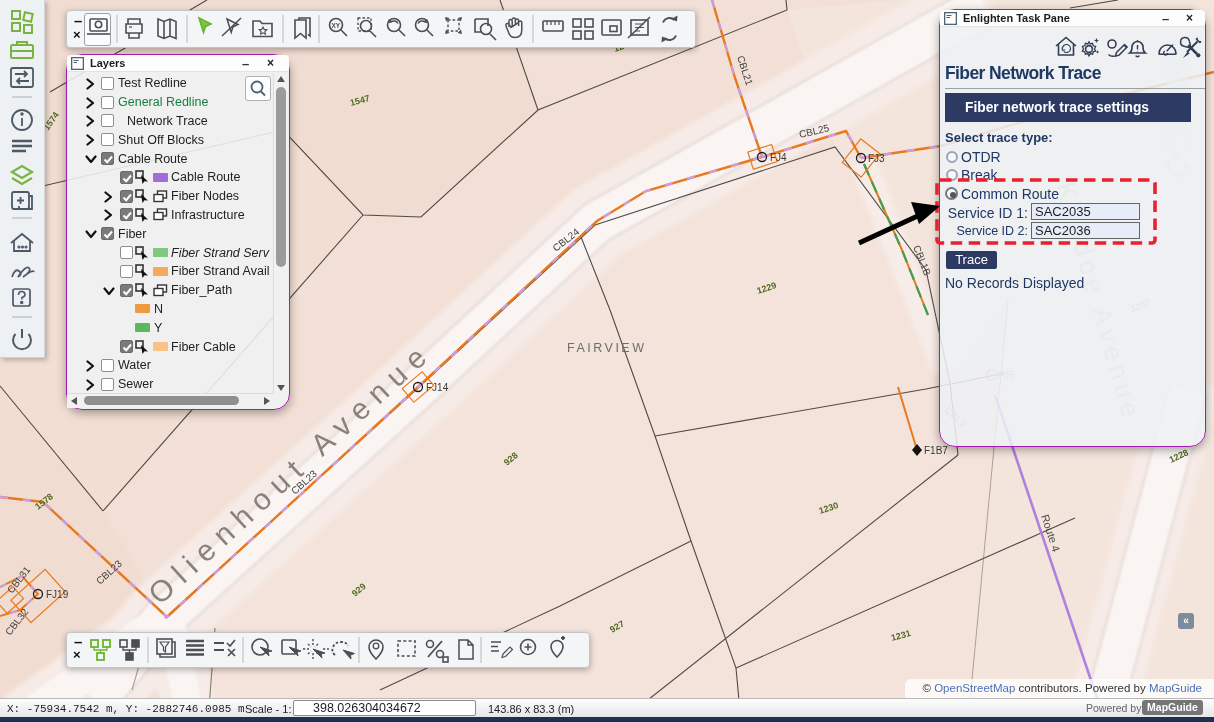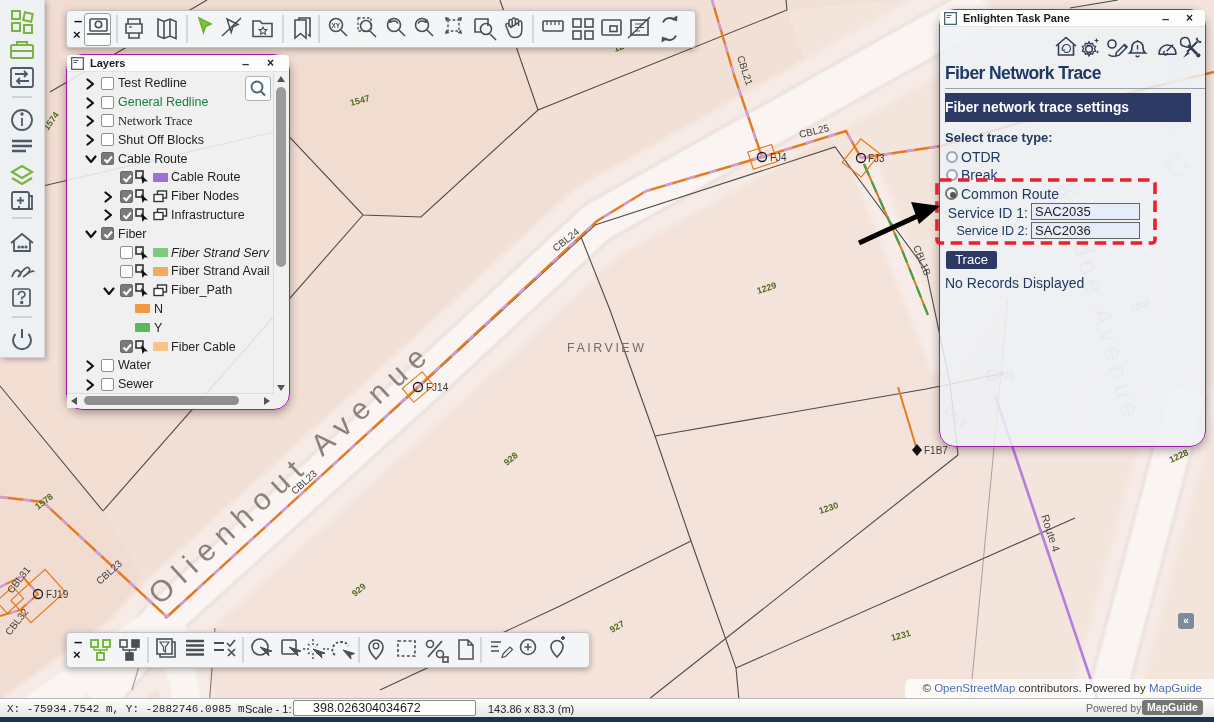--- a/index.html
+++ b/index.html
@@ -406,21 +406,21 @@
         <div style="position:absolute;left:51px;top:3.3px;font-size:12.5px;color:#222;white-space:nowrap;">Test Redline</div>
 <svg style="position:absolute;left:18px;top:23.6px;" width="10" height="12" viewBox="0 0 10 12">
           <path d="M2.5,1.5 L8,6 L2.5,10.5" fill="none" stroke="#111" stroke-width="2.2" stroke-linecap="round" stroke-linejoin="round"></path>
         </svg>
         <div style="position:absolute;left:34px;top:22.6px;width:13px;height:13px;background:#fff;border:1.5px solid #8e8e8e;border-radius:2px;"></div>
         <div style="position:absolute;left:51px;top:22.1px;font-size:12.5px;color:#15803d;white-space:nowrap;">General Redline</div>
 <svg style="position:absolute;left:18px;top:42.4px;" width="10" height="12" viewBox="0 0 10 12">
           <path d="M2.5,1.5 L8,6 L2.5,10.5" fill="none" stroke="#111" stroke-width="2.2" stroke-linecap="round" stroke-linejoin="round"></path>
         </svg>
         <div style="position:absolute;left:34px;top:41.4px;width:13px;height:13px;background:#fff;border:1.5px solid #8e8e8e;border-radius:2px;"></div>
-        <div style="position:absolute;left:51px;top:40.9px;font-size:12.5px;color:#222;white-space:nowrap;font-family:Liberation Serif, serif;">Network Trace</div>
+        <div style="position:absolute;left:60px;top:40.9px;font-size:12.5px;color:#222;white-space:nowrap;">Network Trace</div>
 <svg style="position:absolute;left:18px;top:61.2px;" width="10" height="12" viewBox="0 0 10 12">
           <path d="M2.5,1.5 L8,6 L2.5,10.5" fill="none" stroke="#111" stroke-width="2.2" stroke-linecap="round" stroke-linejoin="round"></path>
         </svg>
         <div style="position:absolute;left:34px;top:60.2px;width:13px;height:13px;background:#fff;border:1.5px solid #8e8e8e;border-radius:2px;"></div>
         <div style="position:absolute;left:51px;top:59.7px;font-size:12.5px;color:#222;white-space:nowrap;">Shut Off Blocks</div>
 <svg style="position:absolute;left:18px;top:81.0px;" width="12" height="10" viewBox="0 0 12 10">
           <path d="M1.5,2.5 L6,8 L10.5,2.5" fill="none" stroke="#111" stroke-width="2.2" stroke-linecap="round" stroke-linejoin="round"></path>
         </svg>
         <div style="position:absolute;left:34px;top:79.0px;width:13px;height:13px;background:#7a7a7a;border:1px solid #6a6a6a;border-radius:2px;">
           <svg width="13" height="13" viewBox="0 0 13 13" style="display:block;">
@@ -599,21 +599,21 @@
           <path d="M8.2,8.2 L17,17" stroke-width="2.6"></path>
           <path d="M9.3,4.2 A4.4,4.4 0 1,0 4.2,9.3 L8,10.4 L10.4,8 z" stroke-width="1.5"></path>
           <circle cx="18.3" cy="18.3" r="2.1" fill="#303d56" stroke="none"></circle>
           <path d="M17.5,4.5 L7,15" stroke-width="1.9"></path>
           <path d="M16,1.5 l4.5,4.5 M17.2,0.8 l0,3 M21.2,4.8 l-3,0" stroke-width="1.4"></path>
           <path d="M7.6,14.4 l-4.6,6.6 l6.6,-4.6 z" fill="#303d56" stroke="none"></path>
         </g>
   </svg>
   <div style="position:absolute;left:5px;top:53px;font-size:17.5px;font-weight:bold;color:#1f3864;letter-spacing:-0.6px;">Fiber Network Trace</div>
   <div style="position:absolute;left:5px;top:78px;width:260px;border-top:1px solid #9aa0a8;"></div>
-  <div style="position:absolute;left:5px;top:83px;width:246px;height:29px;background:#2c3a64;color:#fff;font-size:13.8px;font-weight:bold;line-height:29px;padding-left:0;">Fiber network trace settings</div>
+  <div style="position:absolute;left:5px;top:83px;width:246px;height:29px;background:#2c3a64;color:#fff;font-size:13.8px;font-weight:bold;line-height:29px;padding-left:20px;">Fiber network trace settings</div>
   <div style="position:absolute;left:5px;top:120px;font-size:13px;font-weight:bold;color:#1f3864;">Select trace type:</div>
   <div style="position:absolute;left:6px;top:141px;width:12px;height:12px;border:2px solid #9aa4b8;border-radius:50%;background:#f5f7fa;"></div>
   <div style="position:absolute;left:21px;top:139px;font-size:14px;color:#1f3864;">OTDR</div>
   <div style="position:absolute;left:6px;top:159px;width:12px;height:12px;border:2px solid #9aa4b8;border-radius:50%;background:#f5f7fa;"></div>
   <div style="position:absolute;left:21px;top:157px;font-size:14px;color:#1f3864;">Break</div>
   <div style="position:absolute;left:5px;top:177px;width:13px;height:13px;border:2px solid #777;border-radius:50%;background:#f5f7fa;">
         <div style="position:absolute;left:2.5px;top:2.5px;width:6px;height:6px;border-radius:50%;background:#555;"></div>
       </div>
   <div style="position:absolute;left:21px;top:176px;font-size:14px;color:#1f3864;">Common Route</div>
   <div style="position:absolute;left:0px;top:195px;width:88px;text-align:right;font-size:14px;color:#1f3864;">Service ID 1:</div>

